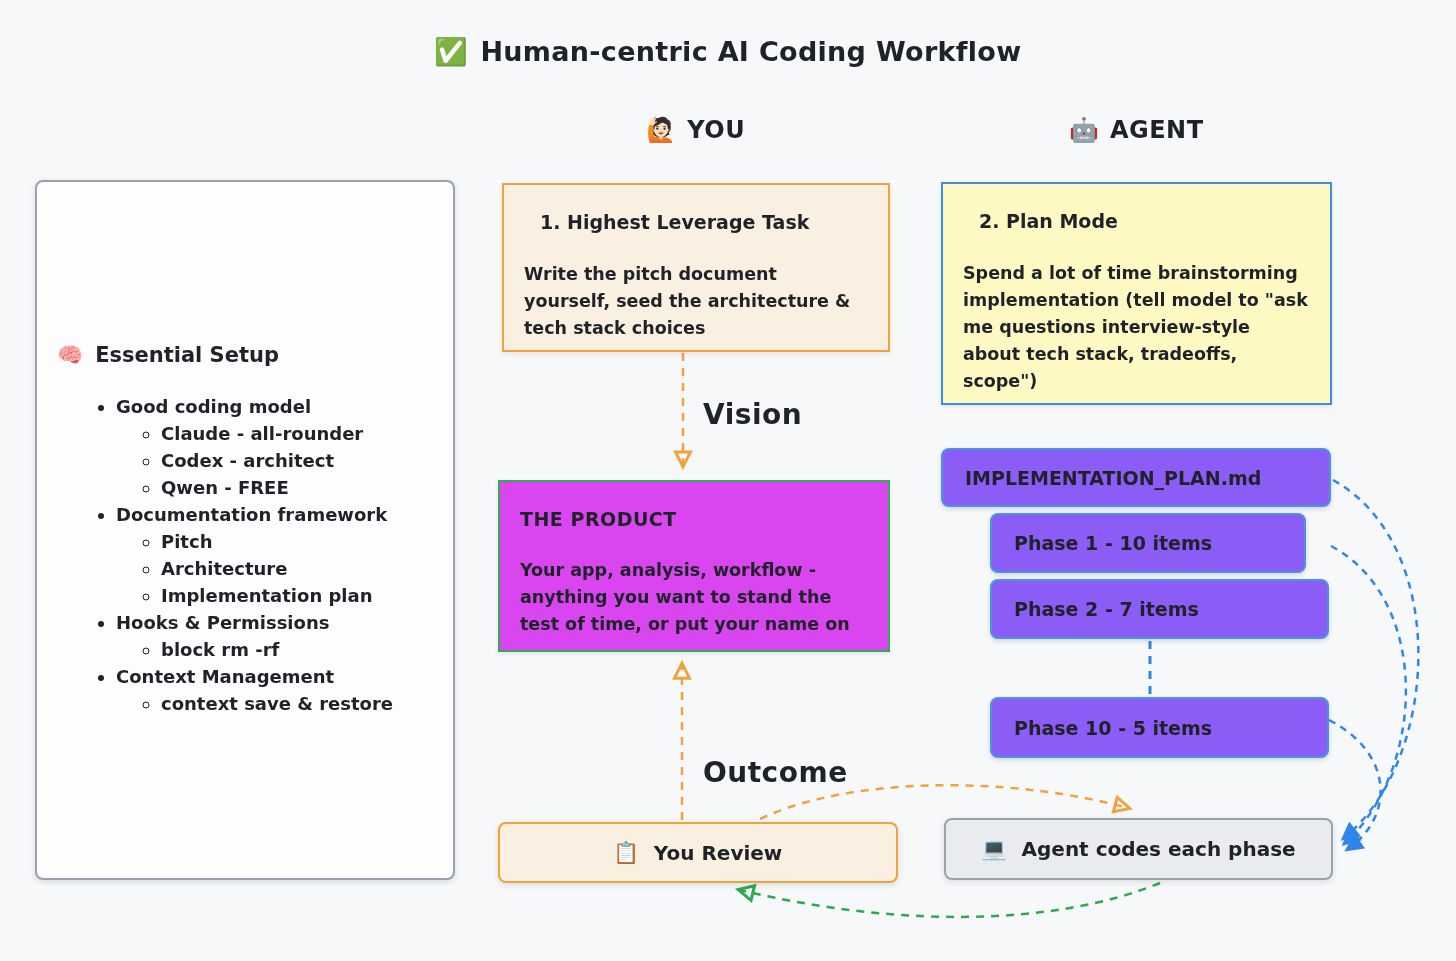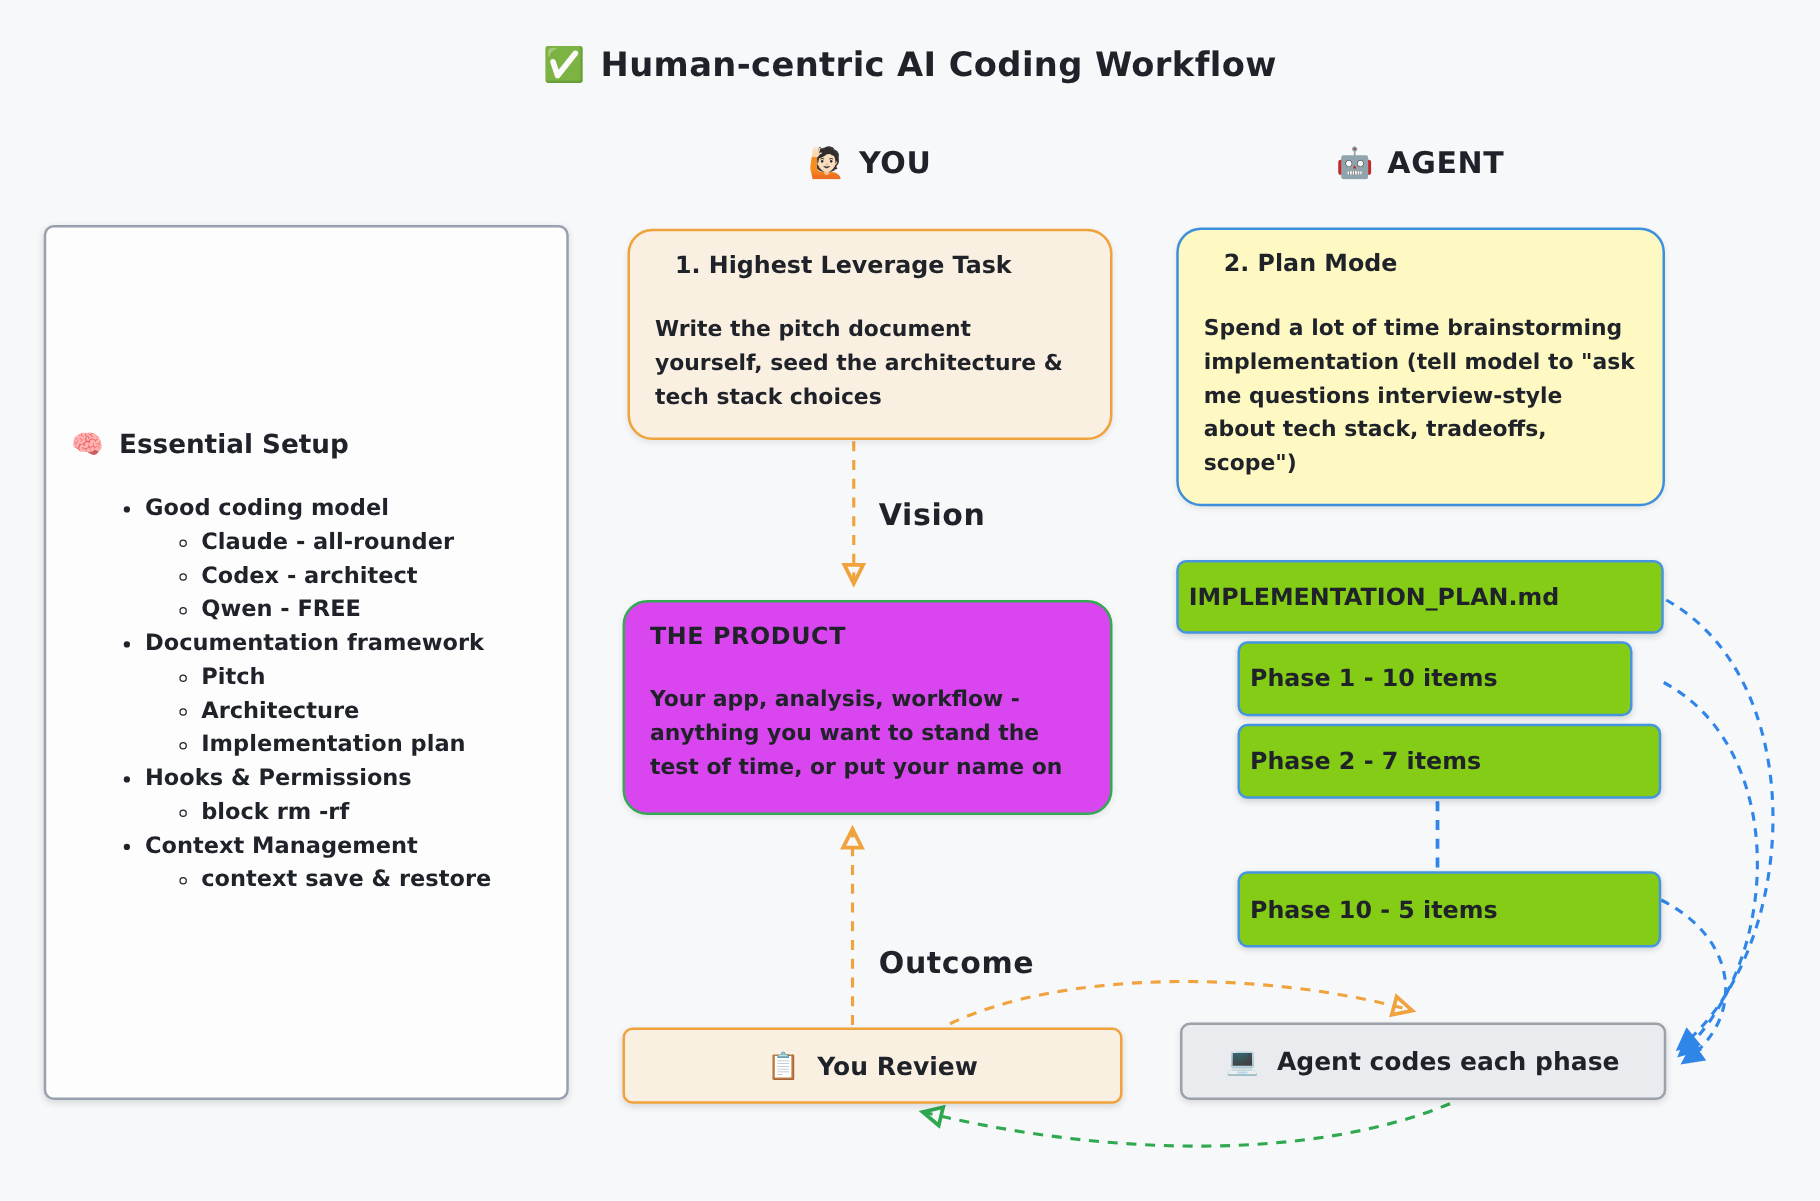--- a/index.html
+++ b/index.html
@@ -16,35 +16,35 @@
     left:35px;top:180px;width:420px;height:700px;background:#fdfdfe;
     border:2px solid #98a1ad;border-radius:8px;box-shadow:0 2px 6px rgba(0,0,0,.13);
     display:flex;flex-direction:column;justify-content:center;
   }
   .panel-title{font-size:21px;padding-left:20px;margin-bottom:26px;}
   .panel-title .emoji{font-weight:normal;margin-right:12px;}
   .panel ul{margin:0;font-size:18px;line-height:27px;}
   .panel ul.l1{padding-left:79px;list-style-type:disc;}
   .panel ul.l2{padding-left:45px;list-style-type:circle;}
   .cardbox{
-    border-radius:20px;padding:12px 20px;font-size:17.5px;line-height:27px;
+    border-radius:0;padding:22px 20px;font-size:17.5px;line-height:27px;
     box-shadow:0 2px 5px rgba(0,0,0,.08);
   }
   .cardbox .bhead{font-size:19px;margin:2px 0 0 16px;}
   .cardbox .bbody{margin-top:25px;}
   .task{left:502px;top:183px;width:388px;height:169px;background:#faf0e2;border:2.5px solid #f0a23c;}
   .plan{left:941px;top:182px;width:391px;height:223px;background:#fef9c3;border:2.5px solid #3d8fdd;}
   .product{left:498px;top:480px;width:392px;height:172px;background:#d946ef;border:2.5px solid #35a853;}
   .product .bhead{margin-left:0;letter-spacing:.5px;}
   .product .bbody{margin-top:24px;}
-  .flowlabel{font-size:24px;letter-spacing:.5px;}
+  .flowlabel{font-size:28px;letter-spacing:.5px;}
   .filebox{
-    background:#84cc16;border:2.5px solid #4695e0;border-radius:8px;
+    background:#8b5cf6;border:2.5px solid #4695e0;border-radius:8px;
     box-shadow:0 2px 5px rgba(0,0,0,.15);display:flex;align-items:center;
-    font-size:19px;padding-left:8px;
+    font-size:19px;padding-left:22px;
   }
   .impl{left:941px;top:448px;width:390px;height:59px;}
   .ph1{left:990px;top:513px;width:316px;height:60px;}
   .ph2{left:990px;top:579px;width:339px;height:60px;}
   .ph10{left:990px;top:697px;width:339px;height:61px;}
   .pill{
     border-radius:8px;display:flex;align-items:center;justify-content:center;
     font-size:20px;box-shadow:0 2px 6px rgba(0,0,0,.12);
   }
   .pill .emoji{font-weight:normal;margin-right:14px;font-size:21px;}

